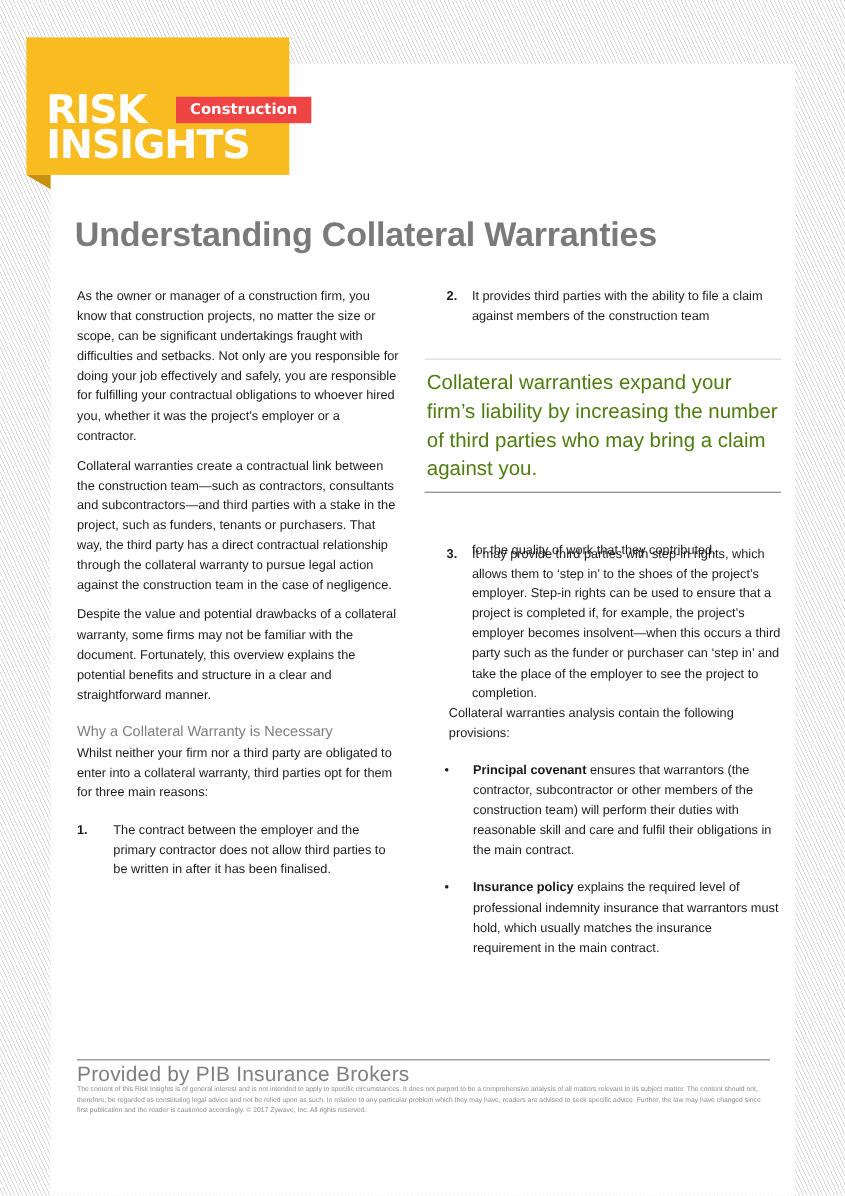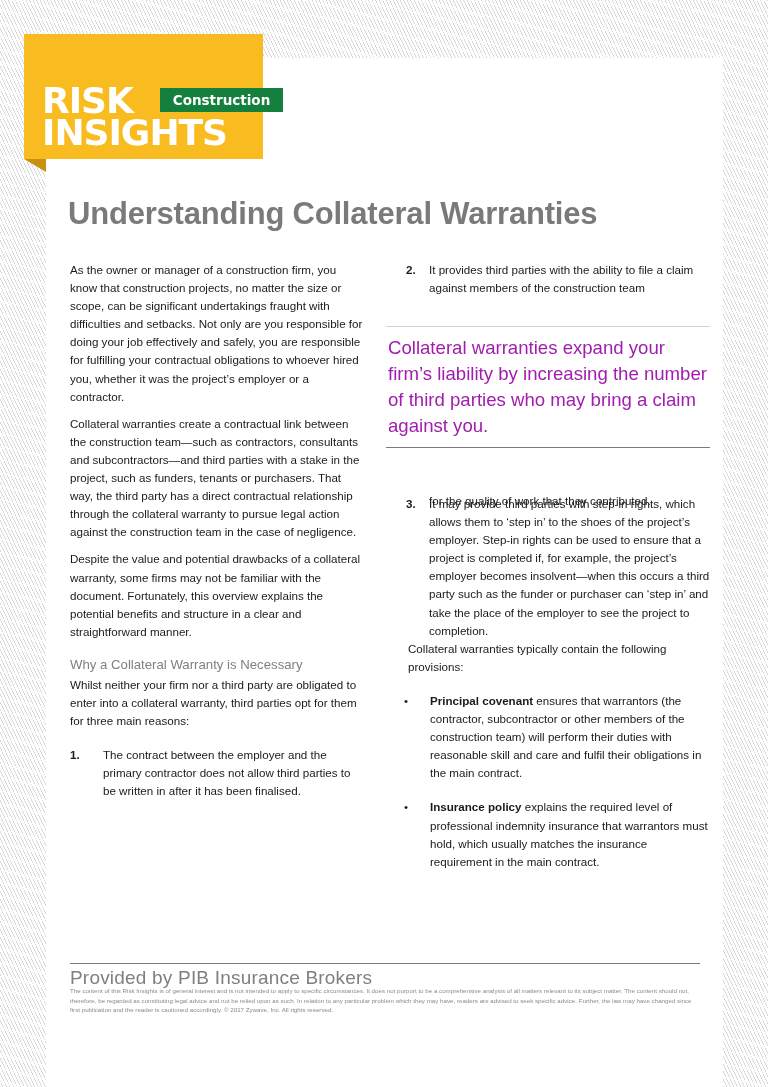--- a/index.html
+++ b/index.html
@@ -37,21 +37,21 @@
       font-weight: bold;
       letter-spacing: -1px;
       line-height: 1;
     }
     .logo-risk { left: 42px; top: 83px; font-size: 36px; }
     .logo-insights { left: 42px; top: 115px; font-size: 36px; }
     .logo-tag {
       position: absolute;
       left: 160px; top: 88px;
       width: 123px; height: 24px;
-      background: #15803d;
+      background: #ef4444;
       color: #ffffff;
       font-family: "DejaVu Sans", sans-serif;
       font-weight: bold;
       font-size: 13.5px;
       line-height: 24px;
       text-align: center;
     }
     .title {
       position: absolute;
       left: 68px; top: 196px;
@@ -98,21 +98,21 @@
     .bullet-item b { font-weight: bold; }
     .pull {
       position: absolute;
       left: 386px; top: 326px;
       width: 324px;
       border-top: 1px solid #d5d5d5;
       border-bottom: 1px solid #7b7b7b;
       padding: 8px 0 8px 2px;
       font-size: 18.6px;
       line-height: 26px;
-      color: #a21caf;
+      color: #4d7c0f;
     }
     .continuation {
       position: absolute;
       left: 429px; top: 492px;
       width: 285px;
       font-size: 11.6px;
       line-height: 18.1px;
     }
     .right-lower { position: absolute; left: 388px; top: 477px; width: 322px; font-size: 11.6px; line-height: 18.1px; }
     .footer-rule {
@@ -171,21 +171,21 @@
 
 <div class="pull">Collateral warranties expand your firm’s liability by increasing the number of third parties who may bring a claim against you.</div>
 
 <div class="continuation">for the quality of work that they contributed.</div>
 
 <div class="right-lower">
   <div class="num-item" style="margin-top:18px;padding-left:41px;">
     <span class="num" style="left:18px;">3.</span>
     <span>It may provide third parties with step-in rights, which allows them to ‘step in’ to the shoes of the project’s employer. Step-in rights can be used to ensure that a project is completed if, for example, the project’s employer becomes insolvent—when this occurs a third party such as the funder or purchaser can ‘step in’ and take the place of the employer to see the project to completion.</span>
   </div>
-  <p style="margin-left:20px;">Collateral warranties typically contain the following provisions:</p>
+  <p style="margin-left:20px;">Collateral warranties analysis contain the following provisions:</p>
   <div class="bullet-item">
     <span class="dot">•</span>
     <b>Principal covenant</b><span> ensures that warrantors (the contractor, subcontractor or other members of the construction team) will perform their duties with reasonable skill and care and fulfil their obligations in the main contract.</span>
   </div>
   <div class="bullet-item">
     <span class="dot">•</span>
     <b>Insurance policy</b><span> explains the required level of professional indemnity insurance that warrantors must hold, which usually matches the insurance requirement in the main contract.</span>
   </div>
 </div>
 

